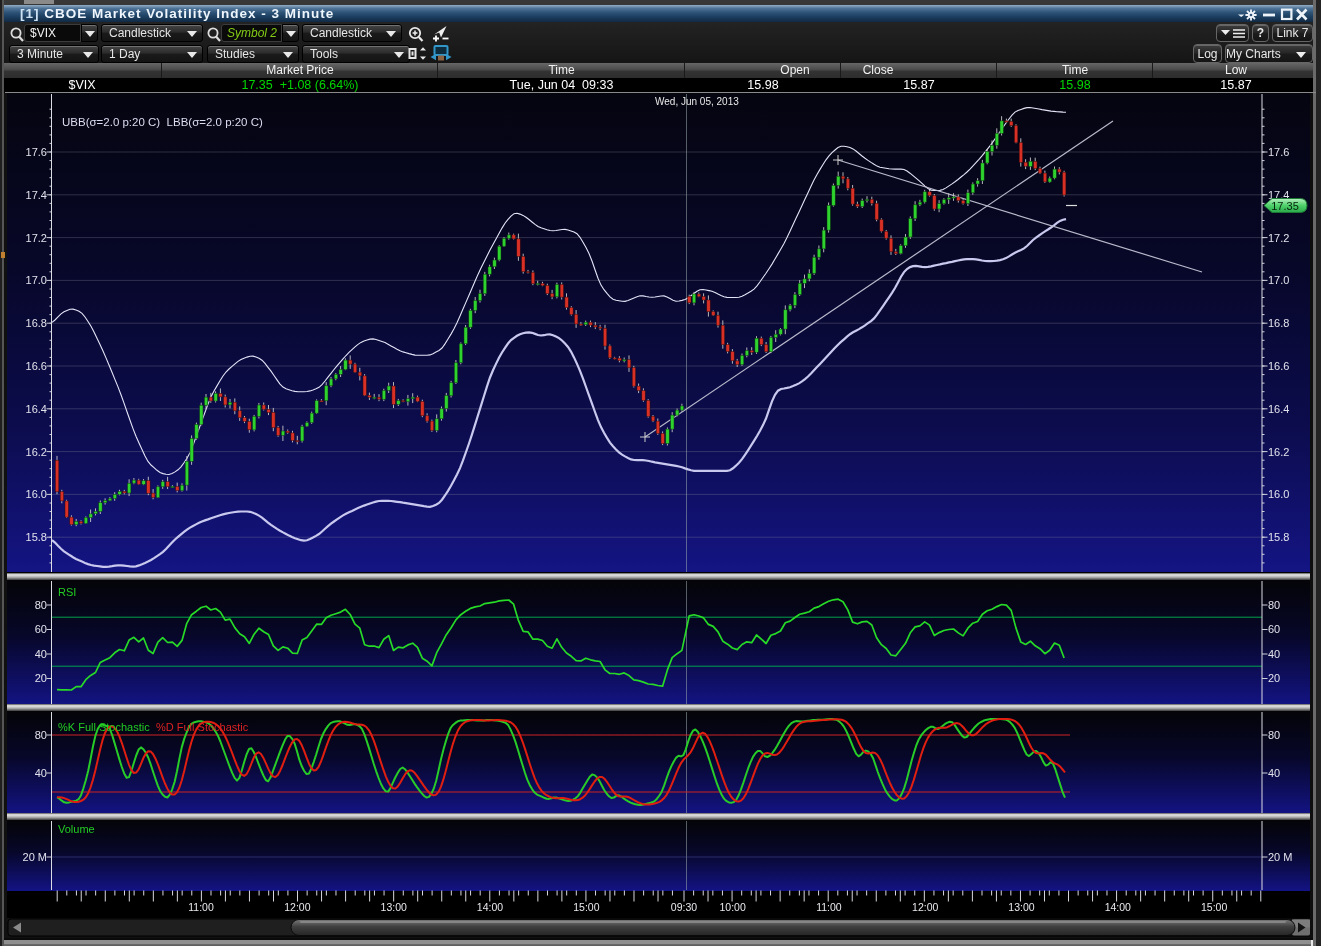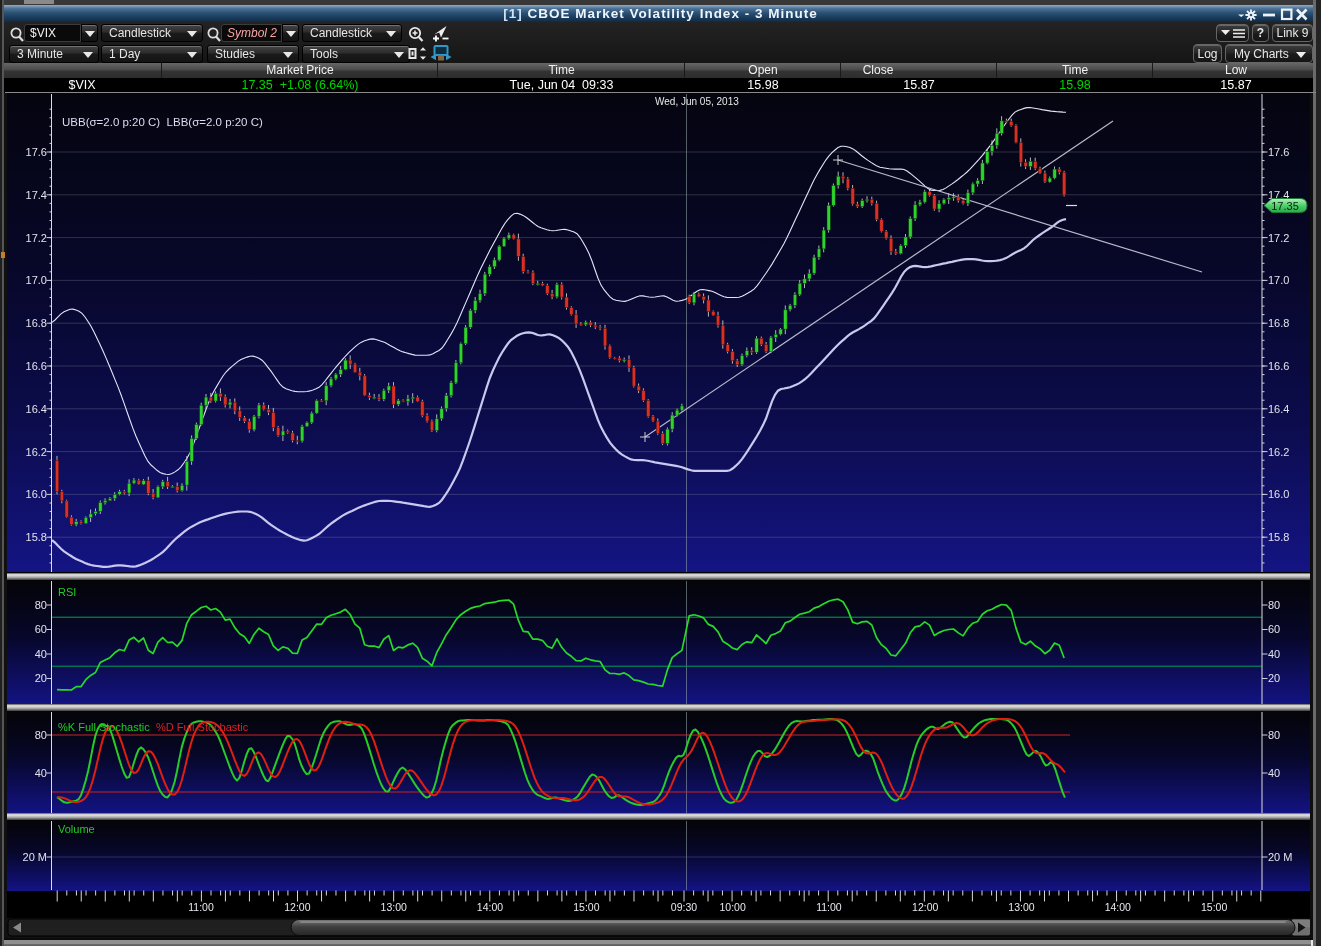--- a/index.html
+++ b/index.html
@@ -5,21 +5,21 @@
 * { margin:0; padding:0; box-sizing:border-box; }
 html,body { width:1321px; height:946px; background:#000; overflow:hidden;
   font-family:"Liberation Sans", sans-serif; }
 #win { position:relative; width:1321px; height:946px; background:#000; }
 .abs { position:absolute; }
 
 
 #topstrip { left:0; top:0; width:1321px; height:5px; background:#383838; }
 #title { left:2px; top:5px; width:1317px; height:17px;
   background:linear-gradient(180deg,#93aec6 0%,#4e7397 20%,#2b5175 46%,#1b3d5e 72%,#112a44 100%);
-  color:#eef5fc; font-size:13.5px; font-weight:bold; letter-spacing:1.0px; line-height:17px; padding-left:0;text-align:center; }
+  color:#eef5fc; font-size:13.5px; font-weight:bold; letter-spacing:1.0px; line-height:17px; padding-left:18px; }
 #title .n1 { color:#cfe2f4; }
 
 
 #toolbar { left:2px; top:22px; width:1317px; height:41px; background:linear-gradient(180deg,#232323,#151515); }
 .dd { position:absolute; height:18px; border:1px solid #000; border-radius:3px;
   background:linear-gradient(180deg,#444 0%,#2b2b2b 45%,#1a1a1a 50%,#141414 100%);
   box-shadow:inset 0 1px 0 rgba(255,255,255,.25); color:#e6e6e6; font-size:12px;
   line-height:16px; padding-left:7px; }
 .dd .ar { position:absolute; right:5px; top:6px; width:0; height:0;
   border-left:5px solid transparent; border-right:5px solid transparent; border-top:6px solid #e8e8e8; }
@@ -78,21 +78,21 @@
         <circle cx="8" cy="7" r="4.6" fill="none" stroke="#ddd" stroke-width="1.8"></circle>
         <line x1="11" y1="10.5" x2="15" y2="15" stroke="#ddd" stroke-width="2.2"></line>
       </svg>
     <div class="fld" style="left:22px;top:2px;width:57px;">$VIX</div>
     <div class="arbtn" style="left:79px;top:2px;"></div>
     <div class="dd" style="left:99px;top:2px;width:102px;">Candlestick<span class="ar"></span></div>
     <svg class="abs" style="left:203px;top:4px" width="18" height="18">
         <circle cx="8" cy="7" r="4.6" fill="none" stroke="#ddd" stroke-width="1.8"></circle>
         <line x1="11" y1="10.5" x2="15" y2="15" stroke="#ddd" stroke-width="2.2"></line>
       </svg>
-    <div class="fld" style="left:219px;top:2px;width:61px;color:#fca5a5;font-style:italic;">Symbol 2</div>
+    <div class="fld" style="left:219px;top:2px;width:61px;color:#84cc16;font-style:italic;">Symbol 2</div>
     <div class="arbtn" style="left:280px;top:2px;"></div>
     <div class="dd" style="left:300px;top:2px;width:100px;">Candlestick<span class="ar"></span></div>
     <svg class="abs" style="left:404px;top:3px" width="22" height="18">
         <circle cx="9" cy="8" r="5.2" fill="none" stroke="#e8e8e8" stroke-width="1.8"></circle>
         <line x1="9" y1="5.6" x2="9" y2="10.4" stroke="#e8e8e8" stroke-width="1.6"></line>
         <line x1="6.6" y1="8" x2="11.4" y2="8" stroke="#e8e8e8" stroke-width="1.6"></line>
         <line x1="12.8" y1="12" x2="16.5" y2="16" stroke="#e8e8e8" stroke-width="2.2"></line>
       </svg>
     <svg class="abs" style="left:428px;top:3px" width="22" height="18">
         <path d="M16.5 1L11 12.5 9.2 7.6 4.2 9.4z" fill="#f0f0f0"></path>
@@ -118,31 +118,31 @@
         <rect x="8" y="11.5" width="6" height="5" fill="#8a6344"></rect>
       </svg>
 
     <div class="btn" style="left:1214px;top:2px;width:33px;height:18px;"><svg width="26" height="12" style="margin-top:3px">
           <path d="M1 2l4.5 5L10 2z" fill="#eee"></path>
           <g stroke="#eee" stroke-width="1.7">
             <path d="M13 2h12M13 5.5h12M13 9h12"></path>
           </g>
         </svg></div>
     <div class="btn" style="left:1250px;top:2px;width:17px;height:18px;line-height:17px;font-weight:bold;">?</div>
-    <div class="btn" style="left:1270px;top:2px;width:41px;height:18px;line-height:17px;">Link 9</div>
+    <div class="btn" style="left:1270px;top:2px;width:41px;height:18px;line-height:17px;">Link 7</div>
     <div class="btn" style="left:1191px;top:22px;width:29px;height:19px;line-height:18px;">Log</div>
-    <div class="btn" style="left:1223px;top:22px;width:88px;height:19px;line-height:18px;text-align:left;padding-left:8px;">My Charts
+    <div class="btn" style="left:1223px;top:22px;width:88px;height:19px;line-height:18px;text-align:left;">My Charts
       <span style="position:absolute;right:6px;top:7px;width:0;height:0;border-left:5.5px solid transparent;border-right:5.5px solid transparent;border-top:6.5px solid #eee;"></span></div>
   </div>
 
   <div class="abs" id="thead">
     <div class="tc" style="left:0;width:160px;margin-top:20px;">Symbol</div>
     <div class="tc" style="left:160px;width:276px;">Market Price</div>
     <div class="tc" style="left:436px;width:247px;">Time</div>
-    <div class="tc" style="left:683px;width:156px;">Open</div>
+    <div class="tc" style="left:715px;width:156px;">Open</div>
     <div class="tc" style="left:798px;width:156px;">Close</div>
     <div class="tc" style="left:995px;width:156px;">Time</div>
     <div class="tc" style="left:1151px;width:166px;">Low</div>
     <div class="hdiv" style="left:159px"></div>
       <div class="hdiv" style="left:435px"></div>
     <div class="hdiv" style="left:682px"></div>
       <div class="hdiv" style="left:838px"></div>
     <div class="hdiv" style="left:994px"></div>
       <div class="hdiv" style="left:1150px"></div>
   </div>

